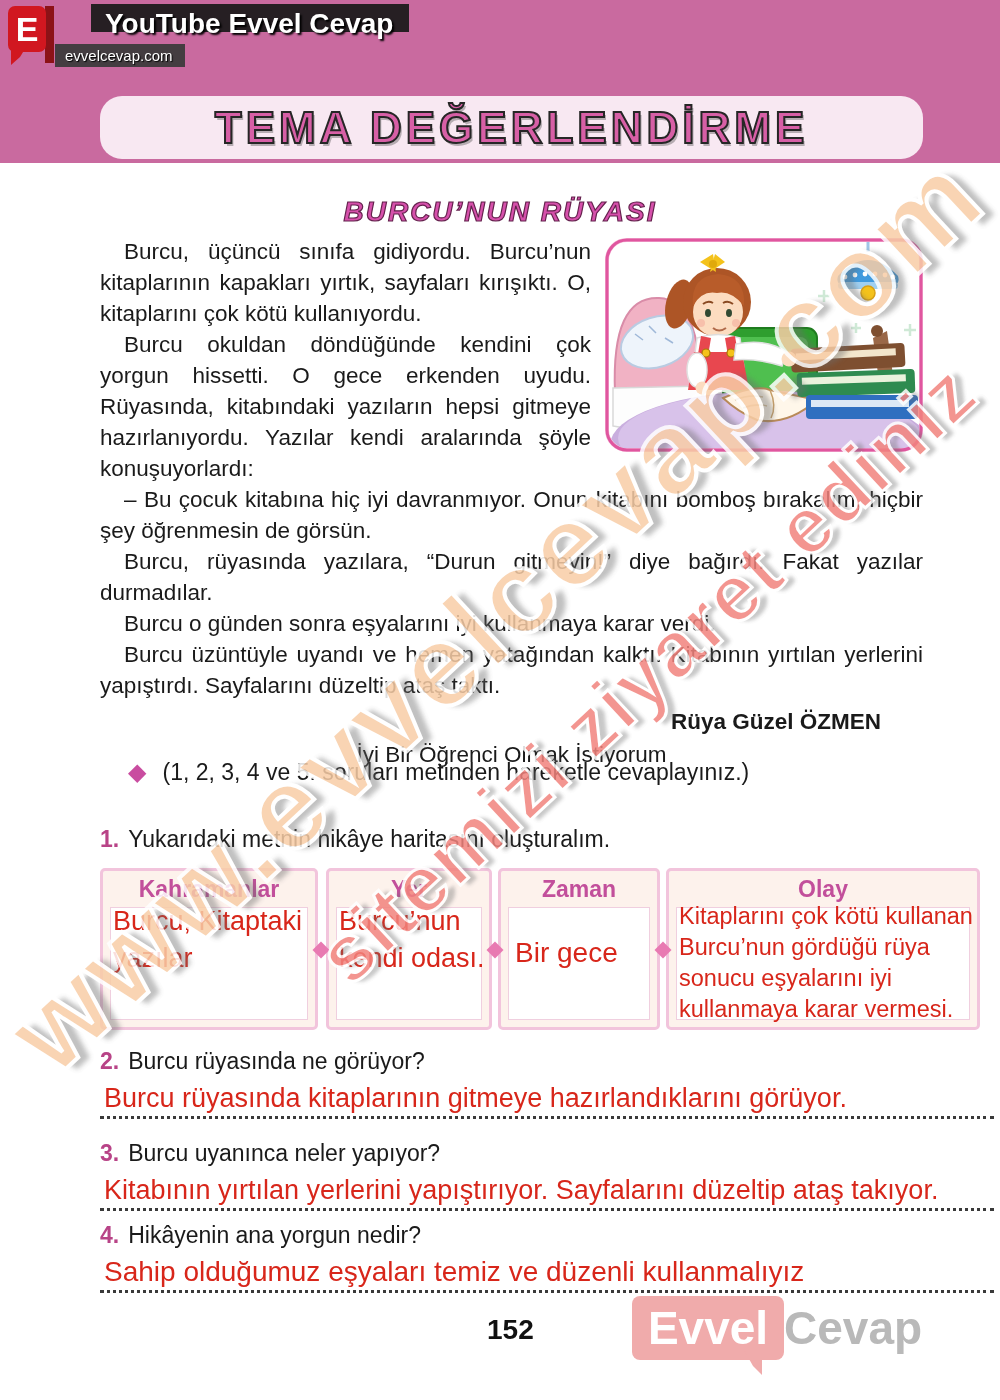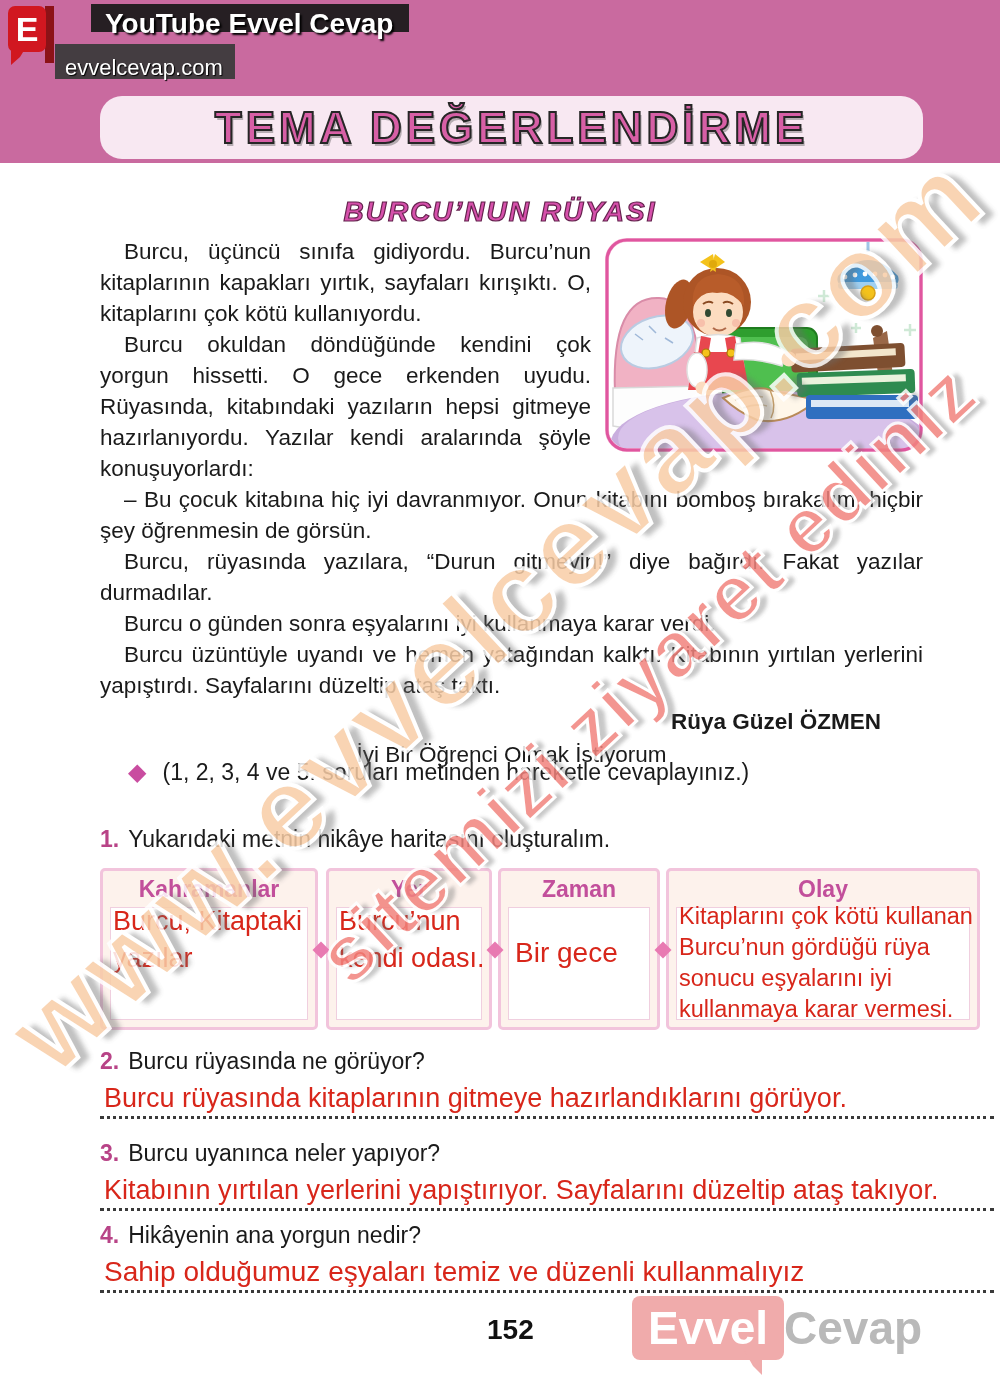--- a/index.html
+++ b/index.html
@@ -11,21 +11,21 @@
   .yt-badge{position:absolute;left:8px;top:6px;width:38px;height:46px;background:#d11720;
             border-radius:7px;color:#fff;font-weight:bold;font-size:34px;display:flex;
             align-items:center;justify-content:center;z-index:12;}
   .yt-badge::after{content:"";position:absolute;left:3px;bottom:-13px;width:0;height:0;
             border:8px solid transparent;border-top:13px solid #d11720;border-left:9px solid #d11720;}
   .yt-strip{position:absolute;left:45px;top:6px;width:9px;height:57px;background:#8c1217;z-index:11;}
   .yt-title{position:absolute;left:55px;top:4px;height:28px;line-height:40px;background:rgba(26,26,26,.93);
             color:#fff;font-size:28px;font-weight:bold;padding:0 16px 0 14px;z-index:10;
             text-shadow:2px 2px 2px #000;margin-left:36px;}
   .yt-url{position:absolute;left:55px;top:44px;height:23px;line-height:23px;background:rgba(58,58,58,.93);
-            color:#fff;font-size:22px;padding:12px 12px 0 10px;z-index:10;text-shadow:1px 1px 1px #000;}
+            color:#fff;font-size:15px;padding:0 12px 0 10px;z-index:10;text-shadow:1px 1px 1px #000;}
 
   
   .title-box{position:absolute;left:100px;top:96px;width:823px;height:63px;background:#f8e8f2;
              border-radius:22px;display:flex;align-items:center;justify-content:center;z-index:2;}
   .title-text{font-size:44px;font-weight:bold;letter-spacing:4px;color:#d75fa6;
               -webkit-text-stroke:2px #262626;text-shadow:2px 3px 0 rgba(60,60,60,.35);}
 
   .story-title{position:absolute;left:0;top:196px;width:1000px;text-align:center;font-size:28px;
                font-weight:bold;font-style:italic;color:#d650ab;-webkit-text-stroke:1.2px #64224d;
                letter-spacing:2px;}

